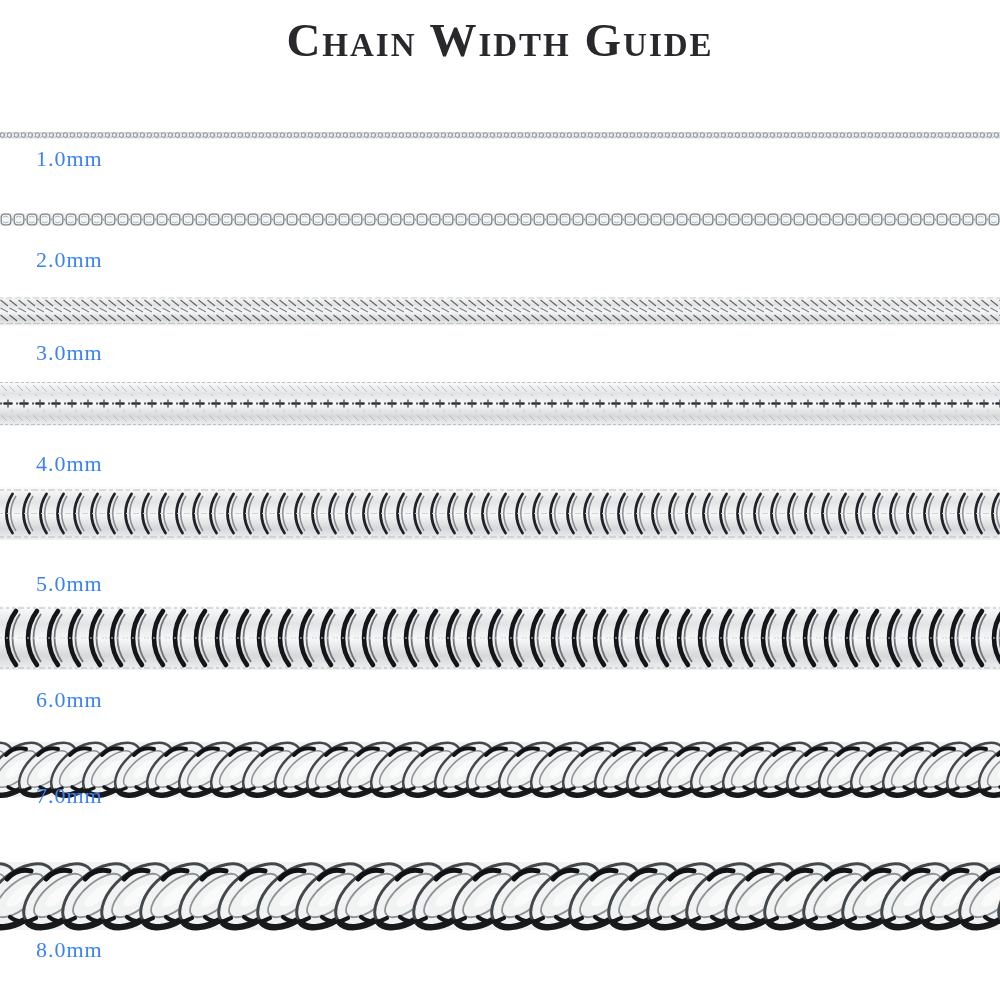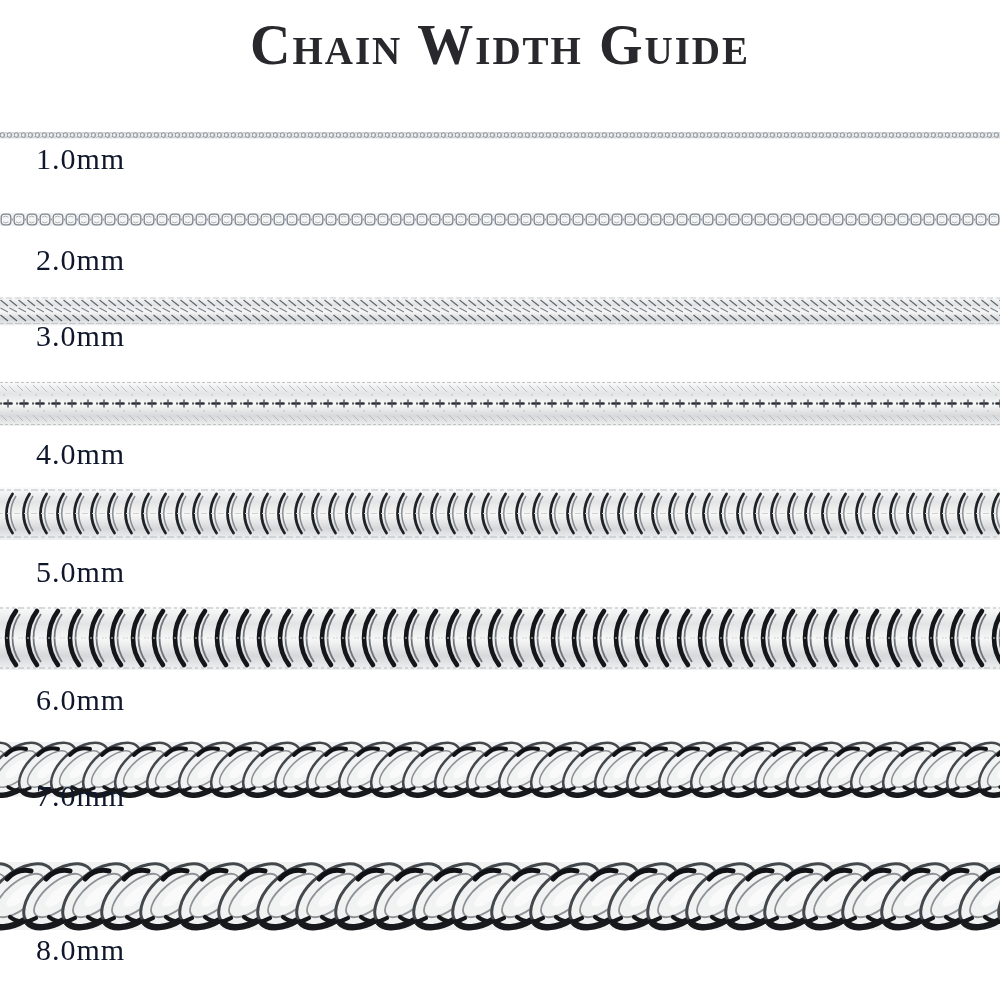--- a/index.html
+++ b/index.html
@@ -1,21 +1,21 @@
 <!DOCTYPE html>
 <html><head>
 <meta charset="utf-8">
 <style>
   html,body{margin:0;padding:0;}
   #stage{position:relative;width:1000px;height:1000px;background:#ffffff;overflow:hidden;
          font-family:"Liberation Serif", serif;}
   .title{position:absolute;top:13px;left:0;right:0;text-align:center;
-         font-variant:small-caps;font-size:56px;font-weight:600;letter-spacing:2px;color:#28282d;}
+         font-variant:small-caps;font-size:47px;font-weight:600;letter-spacing:2px;color:#28282d;}
   .chain{position:absolute;left:0;width:1000px;display:block;}
-  .label{position:absolute;left:36px;font-size:30px;line-height:32px;letter-spacing:1px;color:#0f172a;}
+  .label{position:absolute;left:36px;font-size:22px;line-height:32px;letter-spacing:1px;color:#3b82f6;}
   .defs{position:absolute;width:0;height:0;}
 </style>
 </head>
 <body>
 
 <div id="stage">
 
   <svg class="defs" aria-hidden="true">
     <defs>
       <linearGradient id="gMetal" x1="0" y1="0" x2="0" y2="1">
@@ -147,33 +147,33 @@
   <svg class="chain" style="top:211px" width="1000" height="17">
     <rect x="0" y="2" width="1000" height="13" fill="#f2f3f4"></rect>
     <rect x="0" y="0" width="1000" height="17" fill="url(#p2)"></rect>
   </svg>
   <div class="label" style="top:244px">2.0mm</div>
 
   <svg class="chain" style="top:295px" width="1000" height="32">
     <rect x="0" y="1.5" width="1000" height="29" fill="url(#gMetal)"></rect>
     <rect x="0" y="0" width="1000" height="32" fill="url(#p3)"></rect>
   </svg>
-  <div class="label" style="top:320px">3.0mm</div>
+  <div class="label" style="top:337px">3.0mm</div>
 
   <svg class="chain" style="top:380px" width="1000" height="47">
     <rect x="0" y="1" width="1000" height="45" fill="url(#gMetal)"></rect>
     <rect x="0" y="0" width="1000" height="47" fill="url(#p4)"></rect>
   </svg>
-  <div class="label" style="top:438px">4.0mm</div>
+  <div class="label" style="top:448px">4.0mm</div>
 
   <svg class="chain" style="top:485px" width="1000" height="57">
     <rect x="0" y="2" width="1000" height="53" fill="url(#gMetal)"></rect>
     <rect x="0" y="0" width="1000" height="57" fill="url(#p5)"></rect>
   </svg>
-  <div class="label" style="top:556px">5.0mm</div>
+  <div class="label" style="top:568px">5.0mm</div>
 
   <svg class="chain" style="top:605px" width="1000" height="66">
     <rect x="0" y="1" width="1000" height="64" fill="url(#gMetal)"></rect>
     <rect x="0" y="0" width="1000" height="66" fill="url(#p6)"></rect>
   </svg>
   <div class="label" style="top:684px">6.0mm</div>
 
   <svg class="chain" style="top:733px" width="1000" height="72">
     <rect x="0" y="9" width="1000" height="55" fill="#ededee" opacity="0.75"></rect>
     <rect x="0" y="0" width="1000" height="72" fill="url(#p7)"></rect>

